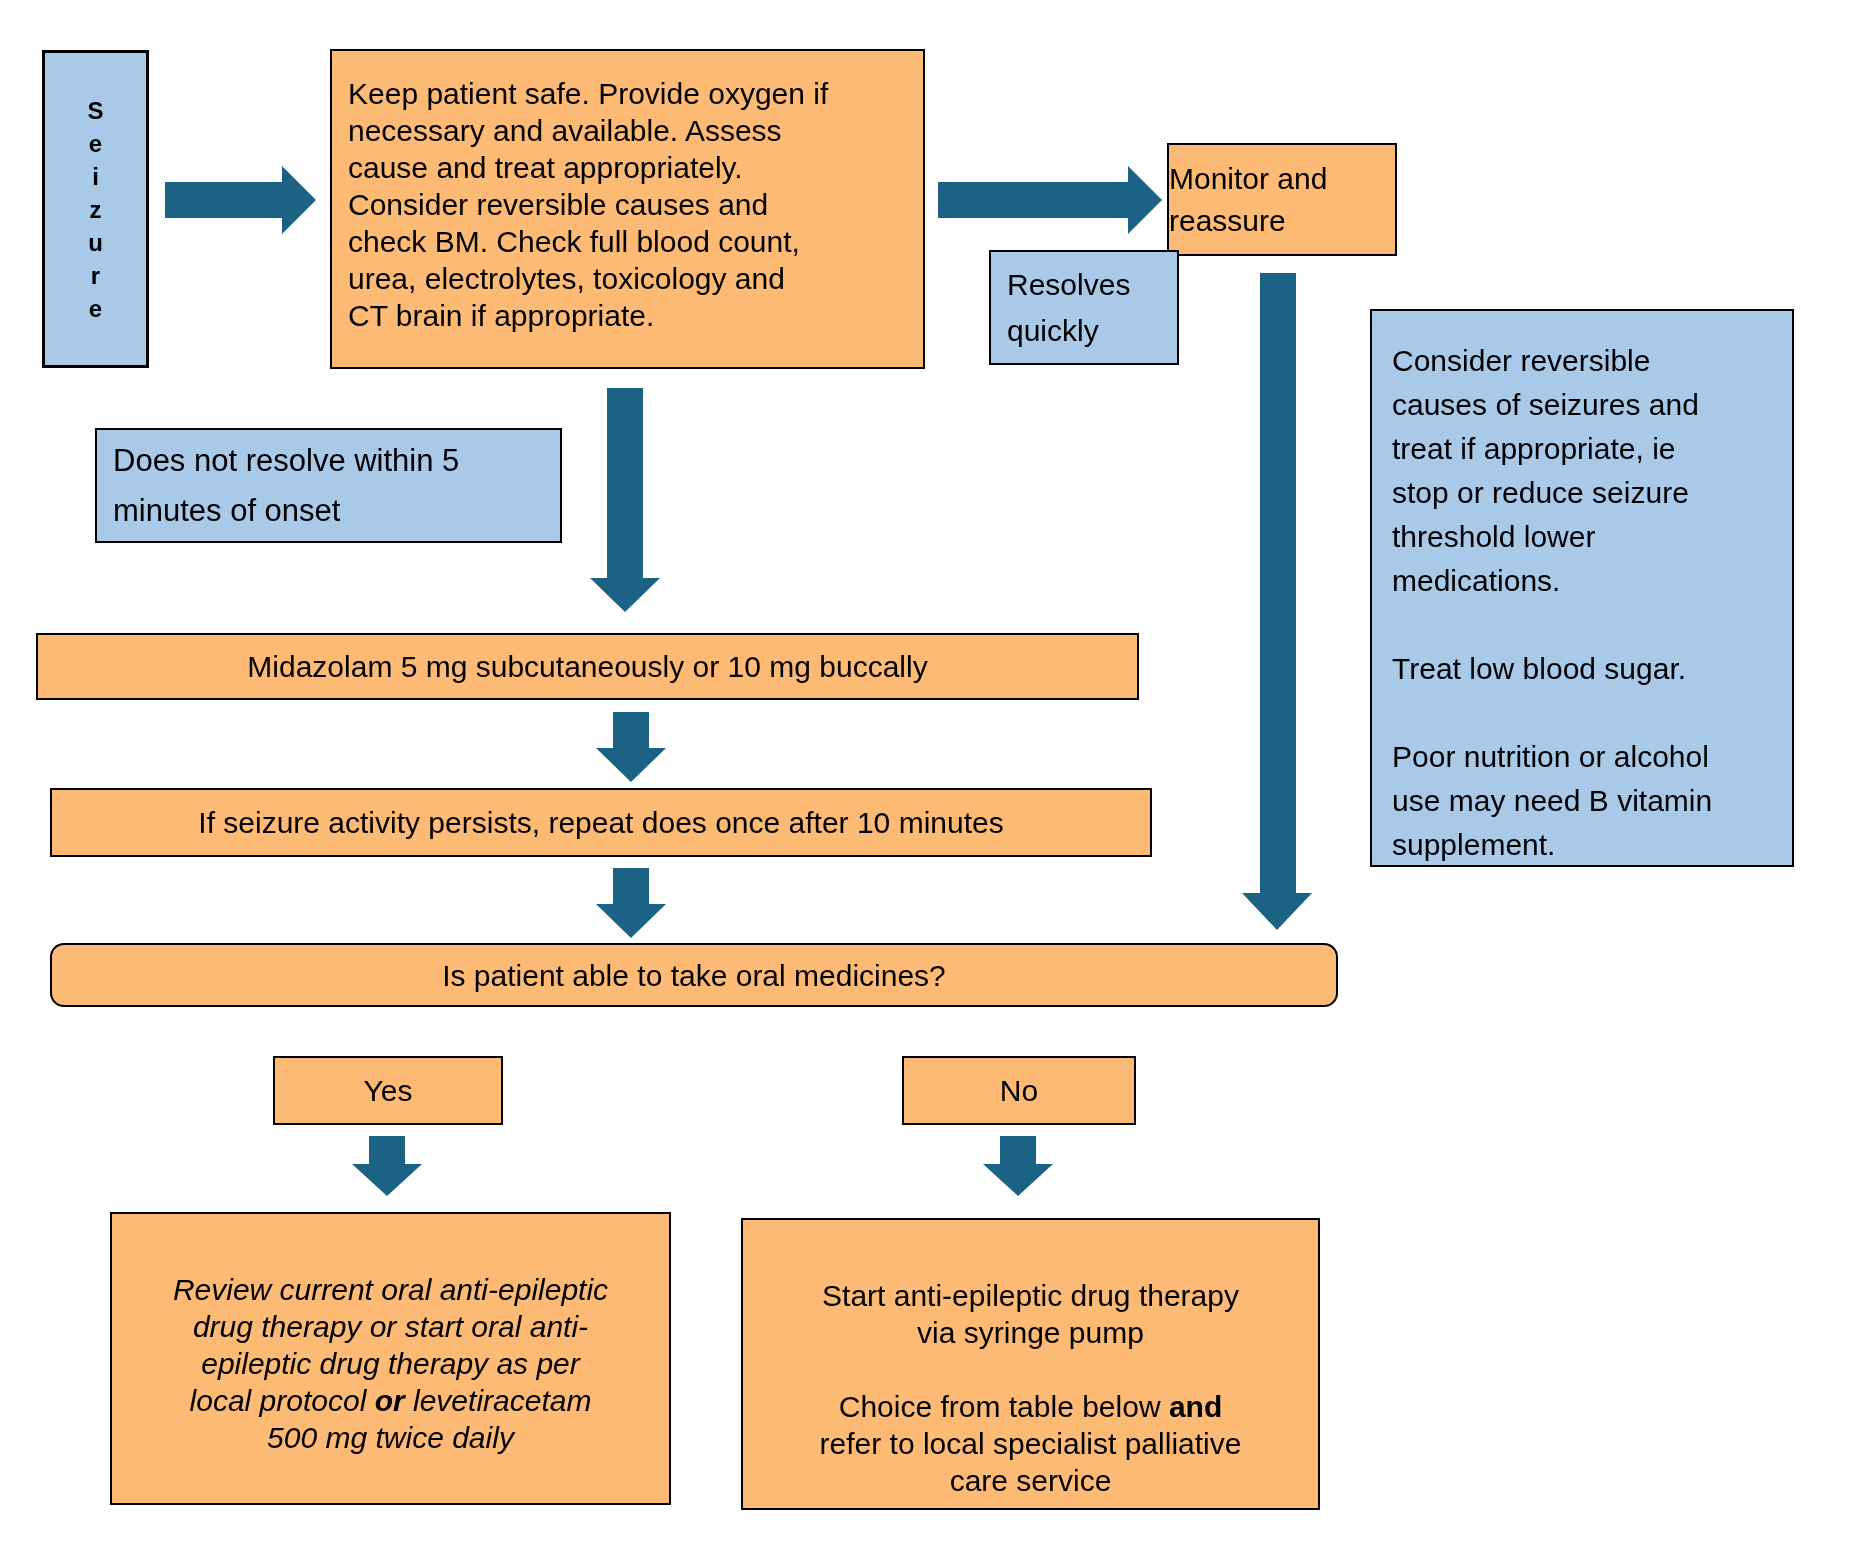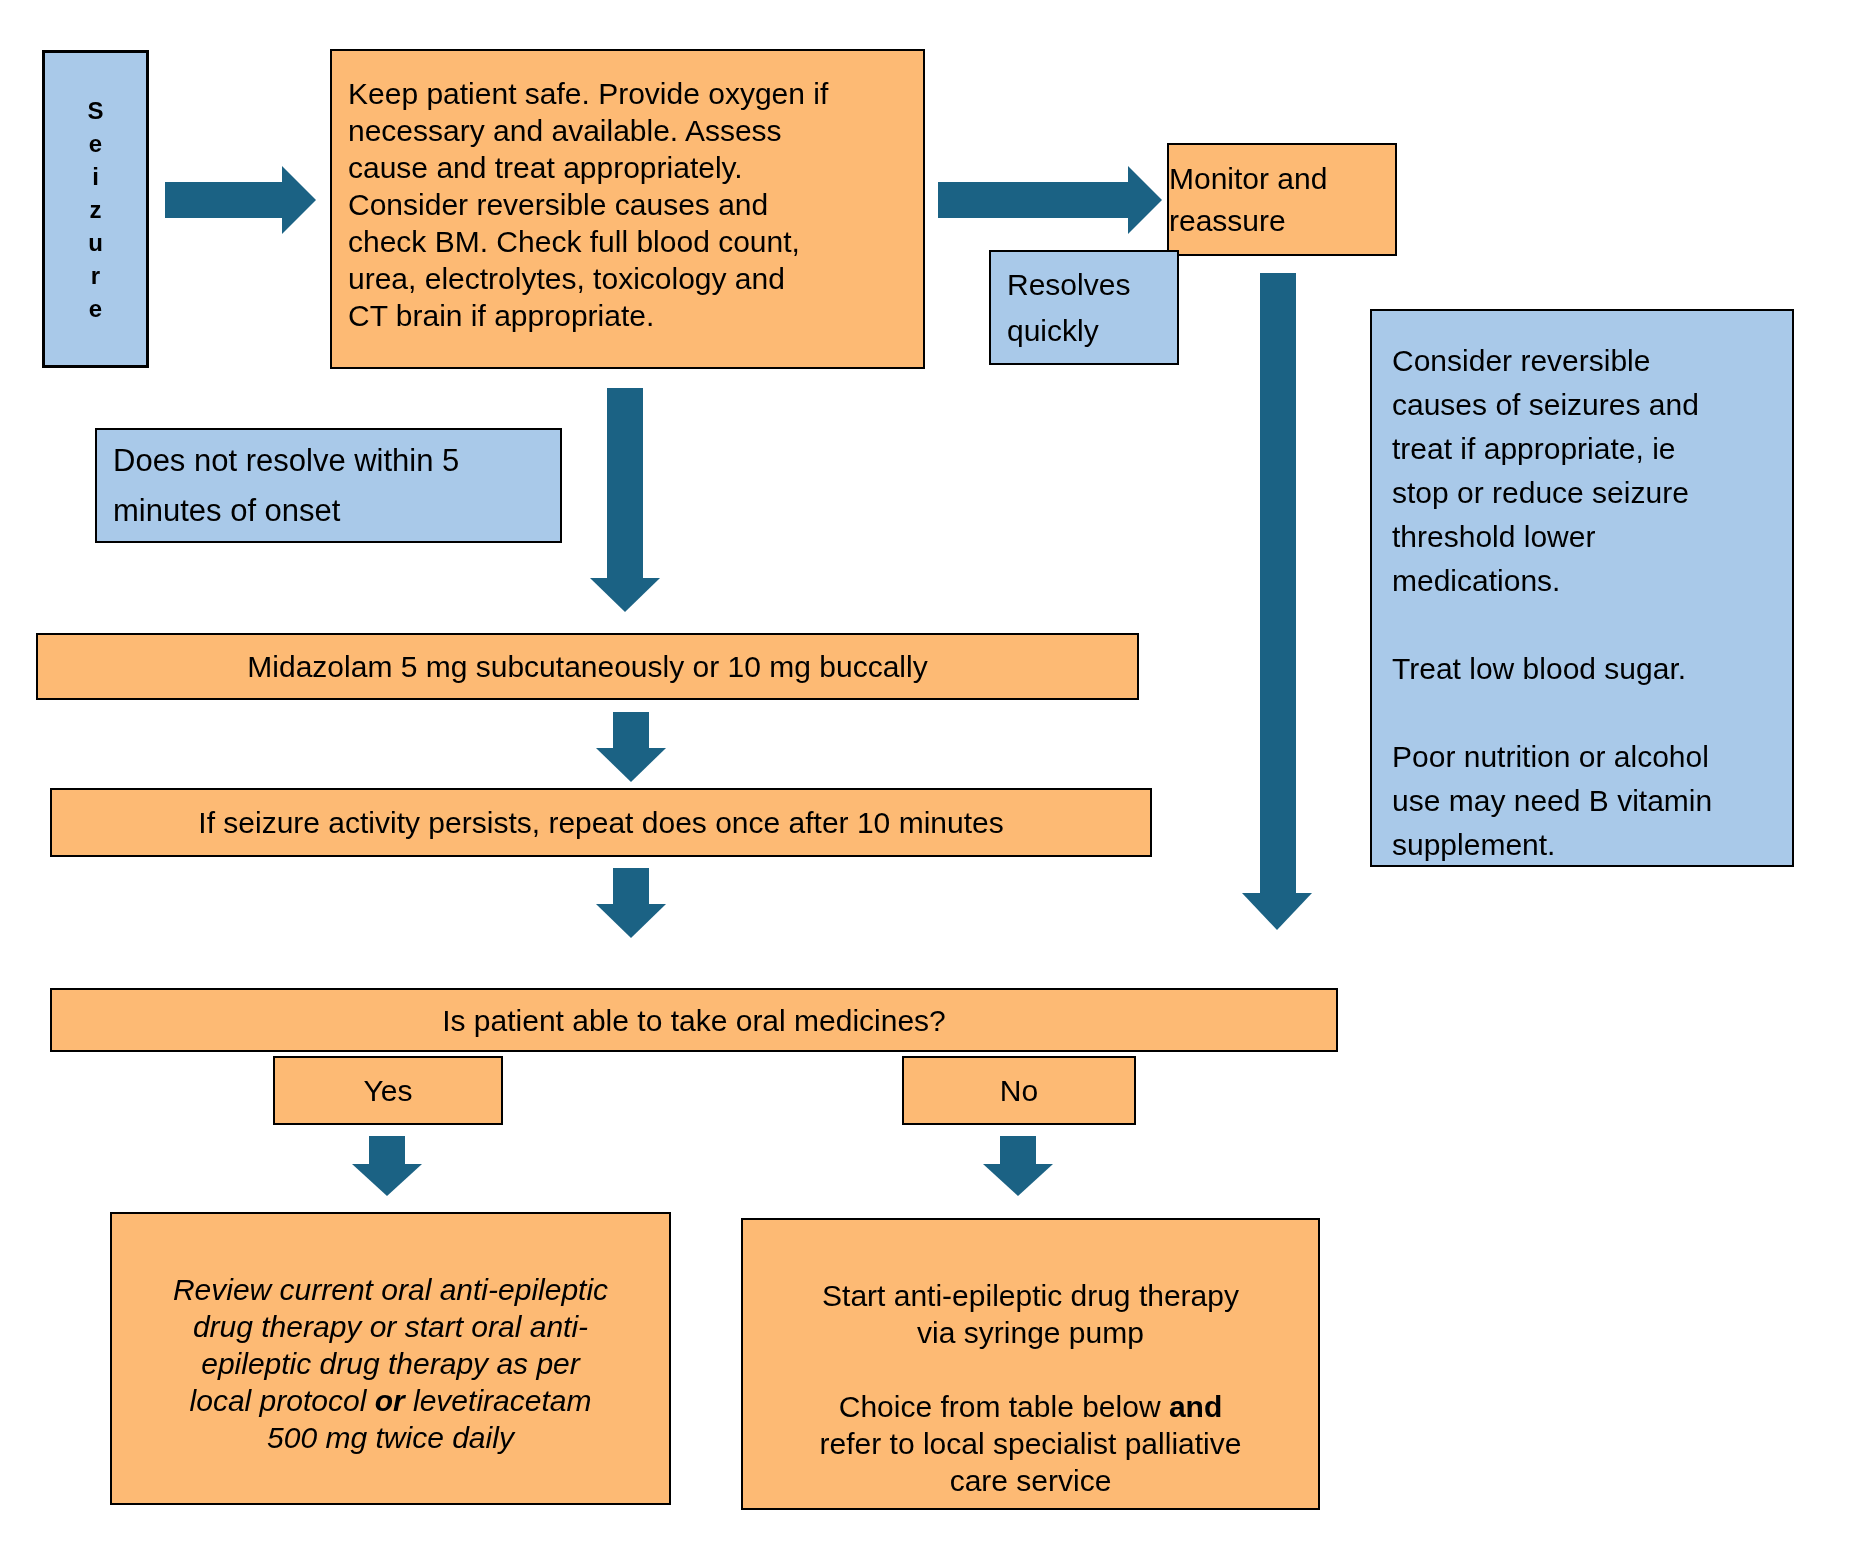--- a/index.html
+++ b/index.html
@@ -104,21 +104,21 @@
 
 <div class="box hcenter" style="left:50px;top:788px;width:1102px;height:69px;">
   <span>If seizure activity persists, repeat does once after 10 minutes</span>
 </div>
 
 <div class="arrow" style="left:596px;top:868px;width:70px;height:70px;">
   <div class="shaft" style="left:17px;top:0;width:36px;height:36px;"></div>
   <div class="tri tri-down" style="left:0;top:36px;border-width:34px 35px 0 35px;"></div>
 </div>
 
-<div class="box hcenter" style="left:50px;top:988px;width:1288px;height:64px;">
+<div class="box hcenter" style="left:50px;top:943px;width:1288px;height:64px;border-radius:14px;">
   <span>Is patient able to take oral medicines?</span>
 </div>
 
 <div class="box hcenter" style="left:273px;top:1056px;width:230px;height:69px;">
   <span>Yes</span>
 </div>
 
 <div class="box hcenter" style="left:902px;top:1056px;width:234px;height:69px;">
   <span>No</span>
 </div>

